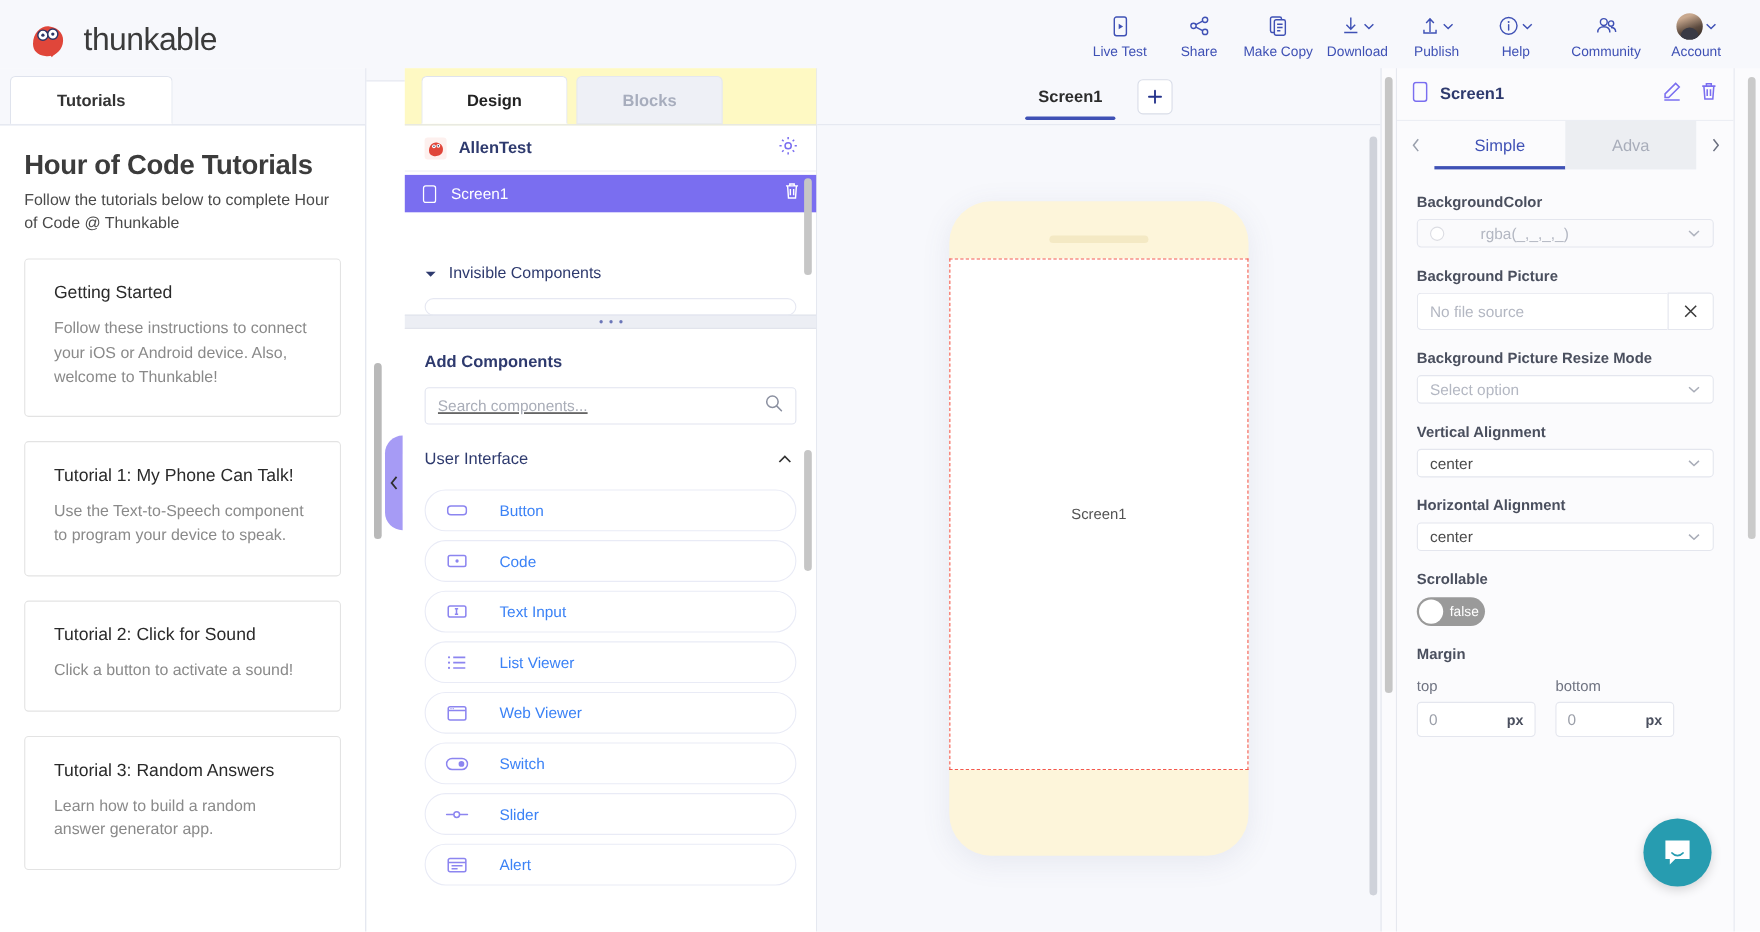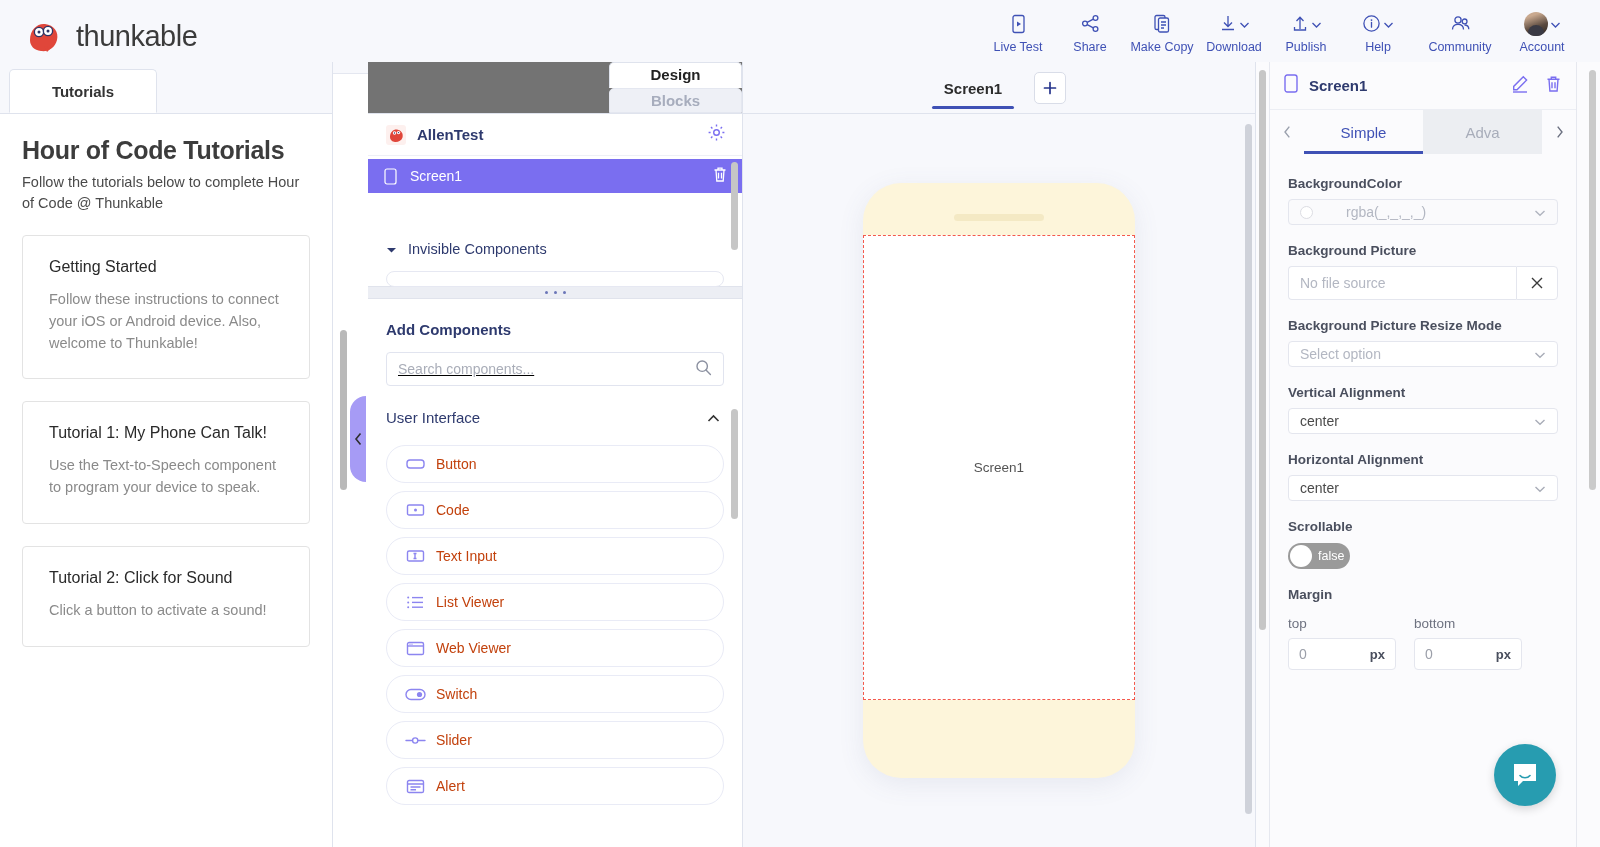--- a/index.html
+++ b/index.html
@@ -95,22 +95,22 @@
     cursor: pointer;
   }
   .collapse-handle svg { display: block; }
 
   
   .designer {
     position: absolute; left: 368px; top: 62px; width: 375px; height: 785px;
     background: #fff; border-right: 1px solid #dfe3ed;
   }
   .des-tabbar {
-    height: 52px; background: #737373; border-bottom: 1px solid #dfe3ed;
-    display: flex; align-items: flex-end; padding-left: 15px; flex-direction: column;
+    height: 52px; background: #fef9c3; border-bottom: 1px solid #dfe3ed;
+    display: flex; align-items: flex-end; padding-left: 15px;
   }
   .des-tab {
     height: 44px; width: 133px;
     display: flex; align-items: center; justify-content: center;
     font-size: 15px; font-weight: 600; cursor: pointer;
     border-radius: 5px 5px 0 0;
   }
   .des-tab.active {
     background: #fff; color: #222;
     border: 1px solid #dfe3ed; border-bottom: 1px solid #fff;
@@ -185,21 +185,21 @@
   .ui-section-chevron { margin-left: auto; }
   .comp-list { margin-top: 6px; }
   .comp-item {
     margin: 0 18px 8px 18px; height: 38px;
     border: 1px solid #e9ebf6; border-radius: 20px;
     display: flex; align-items: center; padding-left: 17px; cursor: pointer;
   }
   .comp-icon {
     width: 22px; display: flex; align-items: center; justify-content: center;
   }
-  .comp-label { font-size: 14px; color: #c2410c; margin-left: 10px; }
+  .comp-label { font-size: 14px; color: #3b82f6; margin-left: 28px; }
   .comp-scroll {
     position: absolute; right: 4px; top: 110px;
     width: 7px; height: 110px; border-radius: 4px; background: #c6c6c6;
   }
 
   
   .center {
     position: absolute; left: 743px; top: 62px; width: 512px; height: 785px;
     background: #f7f8fc;
   }
@@ -509,20 +509,24 @@
       <div class="tut-card-title">Getting Started</div>
       <div class="tut-card-desc">Follow these instructions to connect your iOS or Android device. Also, welcome to Thunkable!</div>
     </div>
     <div class="tut-card">
       <div class="tut-card-title">Tutorial 1: My Phone Can Talk!</div>
       <div class="tut-card-desc">Use the Text-to-Speech component to program your device to speak.</div>
     </div>
     <div class="tut-card">
       <div class="tut-card-title">Tutorial 2: Click for Sound</div>
       <div class="tut-card-desc">Click a button to activate a sound!</div>
+    </div>
+    <div class="tut-card">
+      <div class="tut-card-title">Tutorial 3: Random Answers</div>
+      <div class="tut-card-desc">Learn how to build a random answer generator app.</div>
     </div>
   </div>
 </div>
 
 <div class="panel-scrollbar"></div>
 <div class="collapse-handle">
   <span>
     <svg width="9" height="14" viewBox="0 0 9 14" fill="none" stroke="#2f2f2f" stroke-width="1.6">
       <path d="M6.5 1.5 L2 7 L6.5 12.5"></path>
     </svg>

